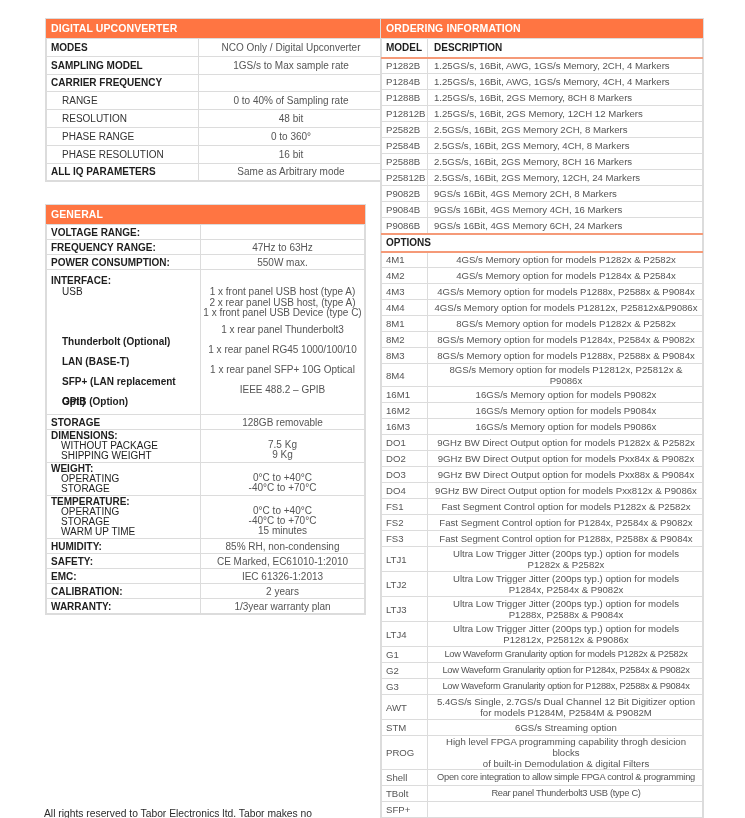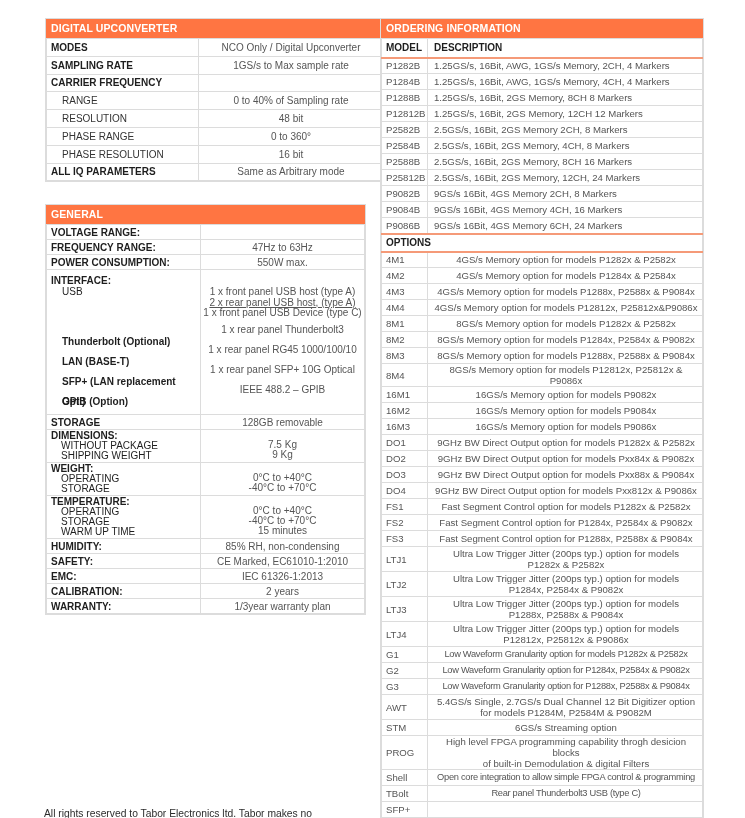--- a/index.html
+++ b/index.html
@@ -58,21 +58,21 @@
     <colgroup>
         <col class="c1">
         <col>
       </colgroup>
     <tbody id="duc-body">
         <tr>
           <td class="k">MODES</td>
           <td class="v">NCO Only / Digital Upconverter</td>
         </tr>
         <tr>
-          <td class="k">SAMPLING RATE</td>
+          <td class="k">SAMPLING MODEL</td>
           <td class="v">1GS/s to Max sample rate</td>
         </tr>
         <tr>
           <td class="k">CARRIER FREQUENCY</td>
           <td class="v"></td>
         </tr>
         <tr>
           <td class="k sub">RANGE</td>
           <td class="v">0 to 40% of Sampling rate</td>
         </tr>
@@ -120,21 +120,21 @@
         <td class="k iface-k" style="vertical-align:top; padding-top:5px; padding-bottom:2px;">
           <span class="line">INTERFACE:</span>
           <span class="line" style="font-weight:normal; padding-left:11px; height:46px;">USB</span>
           <span class="grp">Thunderbolt (Optional)</span>
           <span class="grp">LAN (BASE-T)</span>
           <span class="grp">SFP+ (LAN replacement Opt.)</span>
           <span class="grp">GPIB (Option)</span>
         </td>
         <td class="v" style="vertical-align:top; padding-top:17px; padding-bottom:2px;">
           <span style="display:block; line-height:10.5px;">1 x front panel USB host (type A)</span>
-          <span style="display:block; line-height:10.5px;text-decoration:underline;">2 x rear panel USB host, (type A)</span>
+          <span style="display:block; line-height:10.5px;">2 x rear panel USB host, (type A)</span>
           <span style="display:block; line-height:10.5px; height:12px;">1 x front panel USB Device (type C)</span>
           <span style="display:block; height:20px; line-height:20px;">1 x rear panel Thunderbolt3</span>
           <span style="display:block; height:20px; line-height:20px;">1 x rear panel RG45 1000/100/10</span>
           <span style="display:block; height:20px; line-height:20px;">1 x rear panel SFP+ 10G Optical</span>
           <span style="display:block; height:20px; line-height:20px;">IEEE 488.2 – GPIB</span>
         </td>
       </tr>
       <tr>
         <td class="k">STORAGE</td>
         <td class="v">128GB removable</td>

